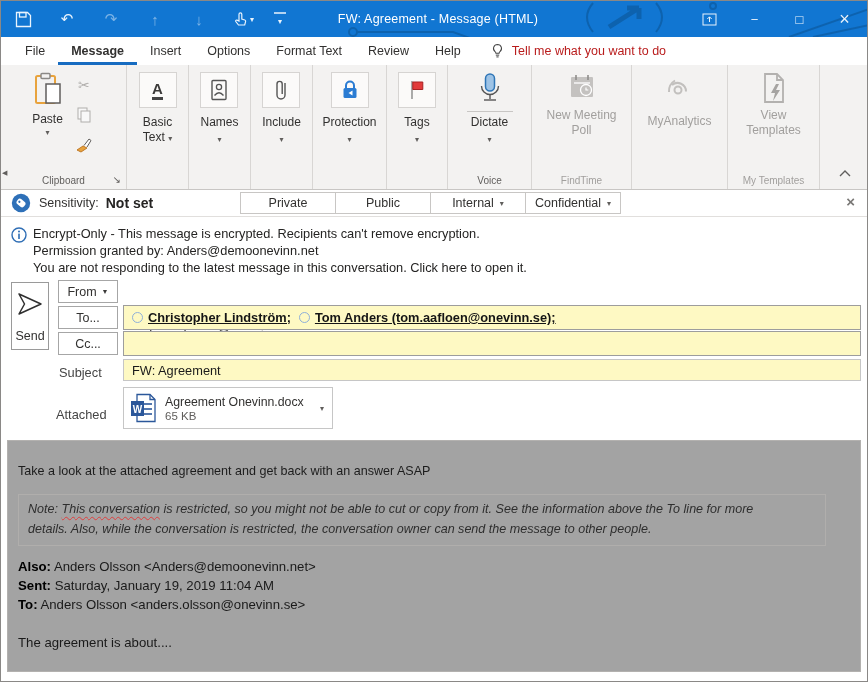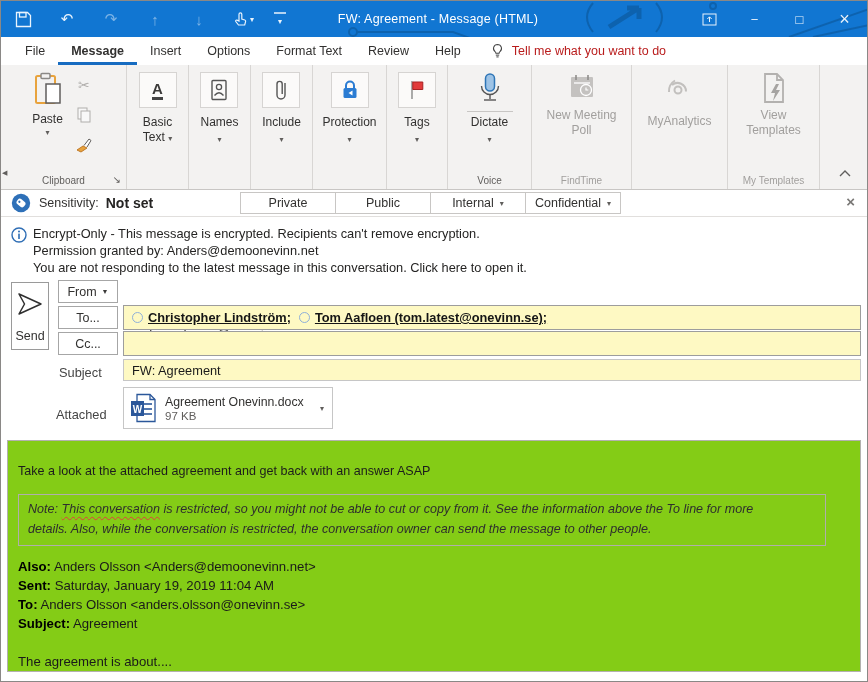--- a/index.html
+++ b/index.html
@@ -65,21 +65,21 @@
   .rec-name { font-size:12.8px; color:#151515; text-decoration:underline; font-weight:bold; }
   .plain-label { position:absolute; font-size:12.8px; color:#444; }
   .subject-field { border:1px solid #c6c6c6 !important; }
   .subject-text { font-size:12.8px; color:#1a1a1a; }
   .attach-chip { position:absolute; left:122px; top:110px; width:210px; height:42px; border:1px solid #c6c6c6; background:#fff; display:flex; align-items:center; padding:0 8px 0 7px; }
   .attach-meta { margin-left:8px; flex:1; }
   .attach-name { font-size:12.3px; color:#323130; }
   .attach-size { font-size:11.5px; color:#605e5c; margin-top:1px; }
 
   
-  .bodybox { margin:3px 6px 8px 6px; height:232px; border:1px solid #b3b1af; background:#84cc16; padding:22px 10px 0 10px; position:relative; overflow:hidden; }
+  .bodybox { margin:3px 6px 8px 6px; height:232px; border:1px solid #b3b1af; background:#a3a3a3; padding:22px 10px 0 10px; position:relative; overflow:hidden; }
   .narrow { display:inline-block; transform:scaleX(.93); transform-origin:0 50%; }
   .body-p1 { font-size:13.5px; color:#1c1c1c; }
   .note-box { margin:16px 24px 0 0; border:1px solid #b0aeac; padding:4px 9px 6px; font-style:italic; font-size:13.5px; line-height:20px; color:#2e2e2e; }
   .sp-err { text-decoration:underline; text-decoration-style:wavy; text-decoration-color:#e03e3e; text-decoration-thickness:1px; text-underline-offset:3px; }
   .quote { margin-top:11px; font-size:13.2px; line-height:19px; color:#1a1a1a; }
   .quote b { color:#000; }
   .closing { margin-top:21px; font-size:13.2px; color:#1a1a1a; }
 </style>
 </head>
 <body>
@@ -370,21 +370,21 @@
     <div class="hdr-btn" style="top:29px;">
         <span>To...</span>
       </div>
     <div class="hdr-field" style="top:28px; height:25px;">
       <span class="recipient">
         <span class="presence"></span>
         <span class="rec-name">Christopher Lindström;</span>
       </span>
       <span class="recipient">
         <span class="presence"></span>
-        <span class="rec-name">Tom Aafloen (tom.latest@onevinn.se);</span>
+        <span class="rec-name">Tom Anders (tom.aafloen@onevinn.se);</span>
       </span>
     </div>
 
     <div class="hdr-btn" style="top:55px;">
         <span>Cc...</span>
       </div>
     <div class="hdr-field" style="top:54px; height:25px;"></div>
 
     <div class="plain-label" style="left:58px; top:88px;">Subject</div>
     <div class="hdr-field subject-field" style="top:82px; height:22px;">
@@ -397,36 +397,35 @@
         <path d="M6 1.5 h13 l5 5 v22 h-18 z" fill="#fff" stroke="#2b579a" stroke-width="1.3"></path>
         <path d="M19 1.5 v5 h5" fill="none" stroke="#2b579a" stroke-width="1.3"></path>
         <line x1="11" y1="11" x2="21" y2="11" stroke="#2b579a" stroke-width="1.6"></line>
         <line x1="11" y1="16" x2="21" y2="16" stroke="#2b579a" stroke-width="1.6"></line>
         <line x1="11" y1="21" x2="21" y2="21" stroke="#2b579a" stroke-width="1.6"></line>
         <rect x="0" y="8" width="13" height="15" fill="#2b579a"></rect>
         <text x="6.5" y="19.5" font-size="10" font-family="Liberation Sans, sans-serif" font-weight="bold" fill="#fff" text-anchor="middle">W</text>
       </svg>
       <div class="attach-meta">
         <div class="attach-name">Agreement Onevinn.docx</div>
-        <div class="attach-size">97 KB</div>
+        <div class="attach-size">65 KB</div>
       </div>
       <span class="caret" style="margin:0;">▾</span>
     </div>
   </div>
 
   <div class="bodybox">
     <div class="body-p1"><span class="narrow">Take a look at the attached agreement and get back with an answer ASAP</span></div>
 
     <div class="note-box">
       <span class="narrow"><span>Note: </span><span class="sp-err">This conversation</span><span> is restricted, so you might not be able to cut or copy from it. See the information above the To line for more details. Also, while the conversation is restricted, the conversation owner can send the message to other people.</span></span>
     </div>
 
     <div class="quote">
       <div><b>Also:</b><span> Anders Olsson &lt;Anders@demoonevinn.net&gt;</span></div>
       <div><b>Sent:</b><span> Saturday, January 19, 2019 11:04 AM</span></div>
       <div><b>To:</b><span> Anders Olsson &lt;anders.olsson@onevinn.se&gt;</span></div>
-      <div><b>Subject:</b><span> Agreement</span></div>
     </div>
 
     <div class="closing">The agreement is about....</div>
   </div>
 
 </div>
 
 </body></html>

